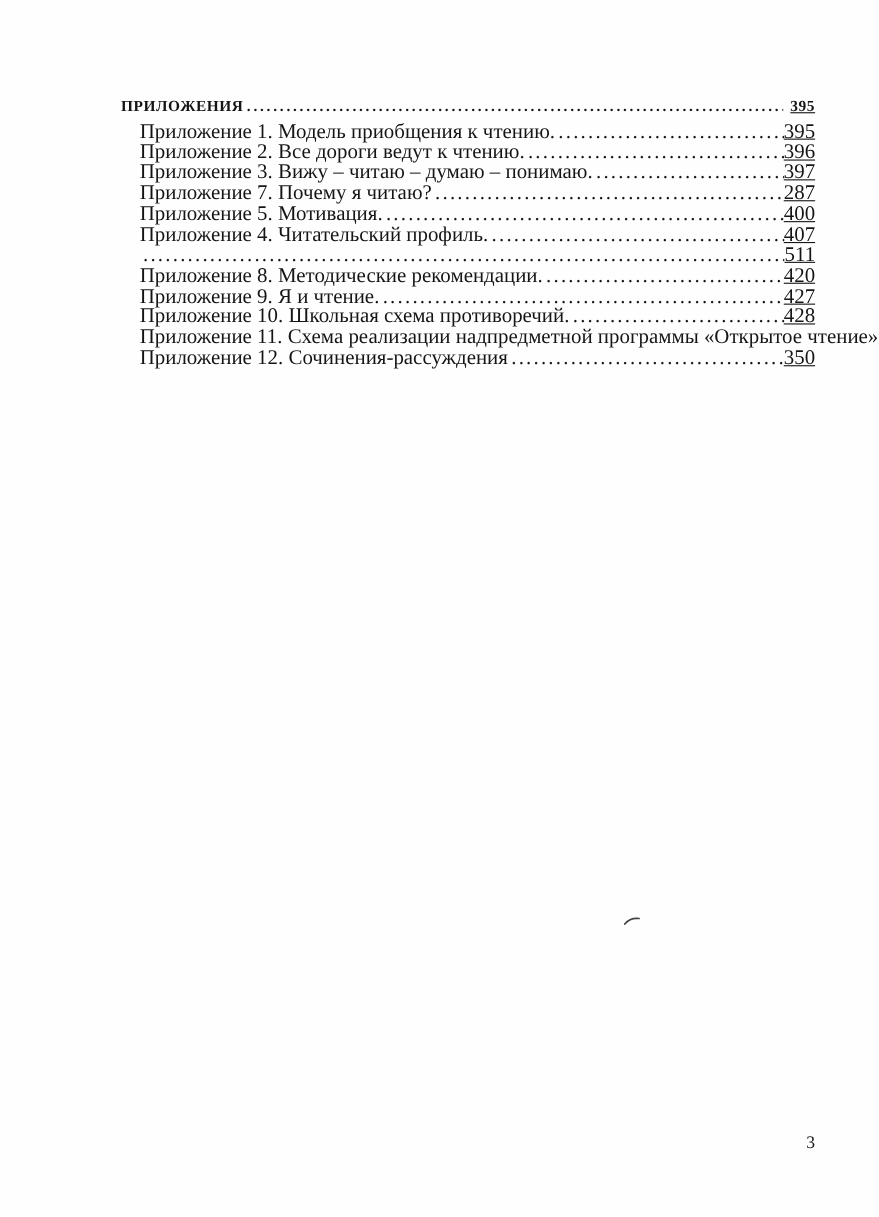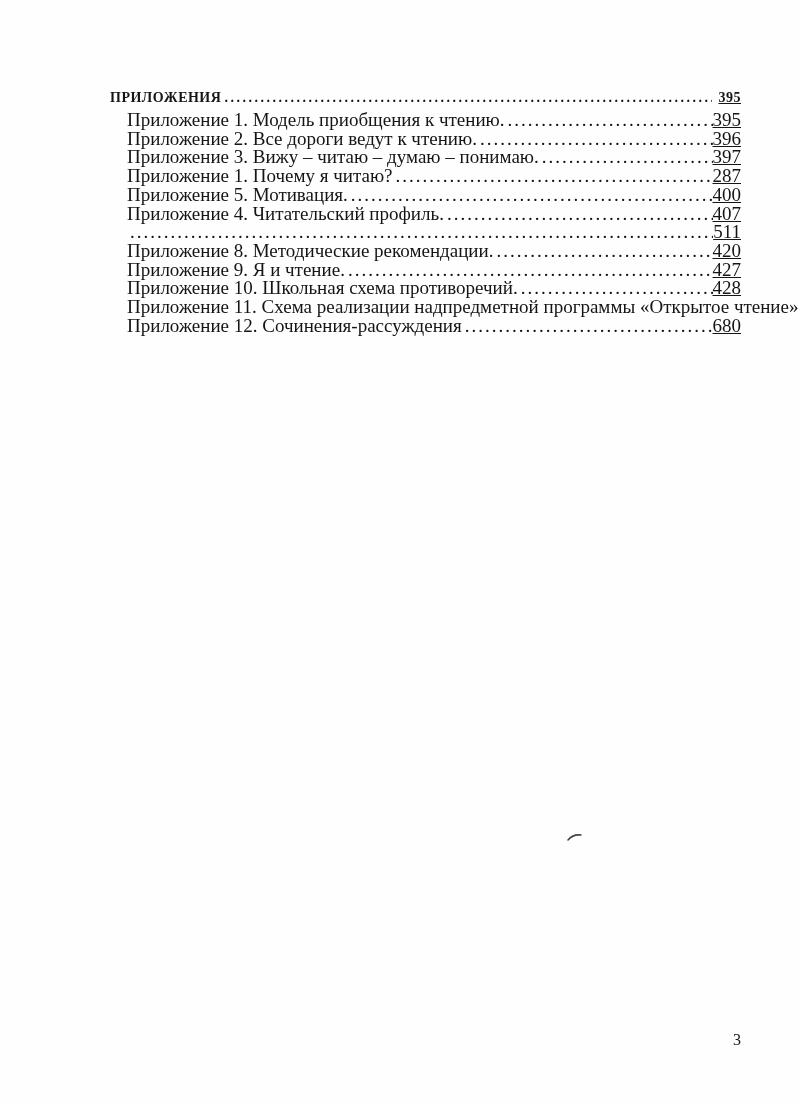--- a/index.html
+++ b/index.html
@@ -97,21 +97,21 @@
     <span class="pagenum">396</span>
   </div>
 
   <div class="toc-row toc-entry-row">
     <span class="label">Приложение 3. Вижу – читаю – думаю – понимаю.</span>
     <span class="dots">................................................................................................................................................................</span>
     <span class="pagenum">397</span>
   </div>
 
   <div class="toc-row toc-entry-row">
-    <span class="label">Приложение 1. Почему я читаю?</span>
+    <span class="label">Приложение 7. Почему я читаю?</span>
     <span class="dots">................................................................................................................................................................</span>
     <span class="pagenum">287</span>
   </div>
 
   <div class="toc-row toc-entry-row">
     <span class="label">Приложение 5. Мотивация.</span>
     <span class="dots">................................................................................................................................................................</span>
     <span class="pagenum">400</span>
   </div>
 
@@ -146,21 +146,21 @@
 
   <div class="toc-row toc-entry-row">
     <span class="label">Приложение 11. Схема реализации надпредметной программы «Открытое чтение»</span>
     <span class="dots">................................................................................................................................................................</span>
     <span class="pagenum">429</span>
   </div>
 
   <div class="toc-row toc-entry-row">
     <span class="label">Приложение 12. Сочинения-рассуждения</span>
     <span class="dots">................................................................................................................................................................</span>
-    <span class="pagenum">680</span>
+    <span class="pagenum">350</span>
   </div>
 
 </div>
 
 <svg class="stray-mark" viewBox="0 0 18 12" xmlns="http://www.w3.org/2000/svg">
   <path d="M2,9 Q7,3 15,4" fill="none" stroke="#444" stroke-width="1.6" stroke-linecap="round"></path>
 </svg>
 
 <div class="folio">3</div>
 

